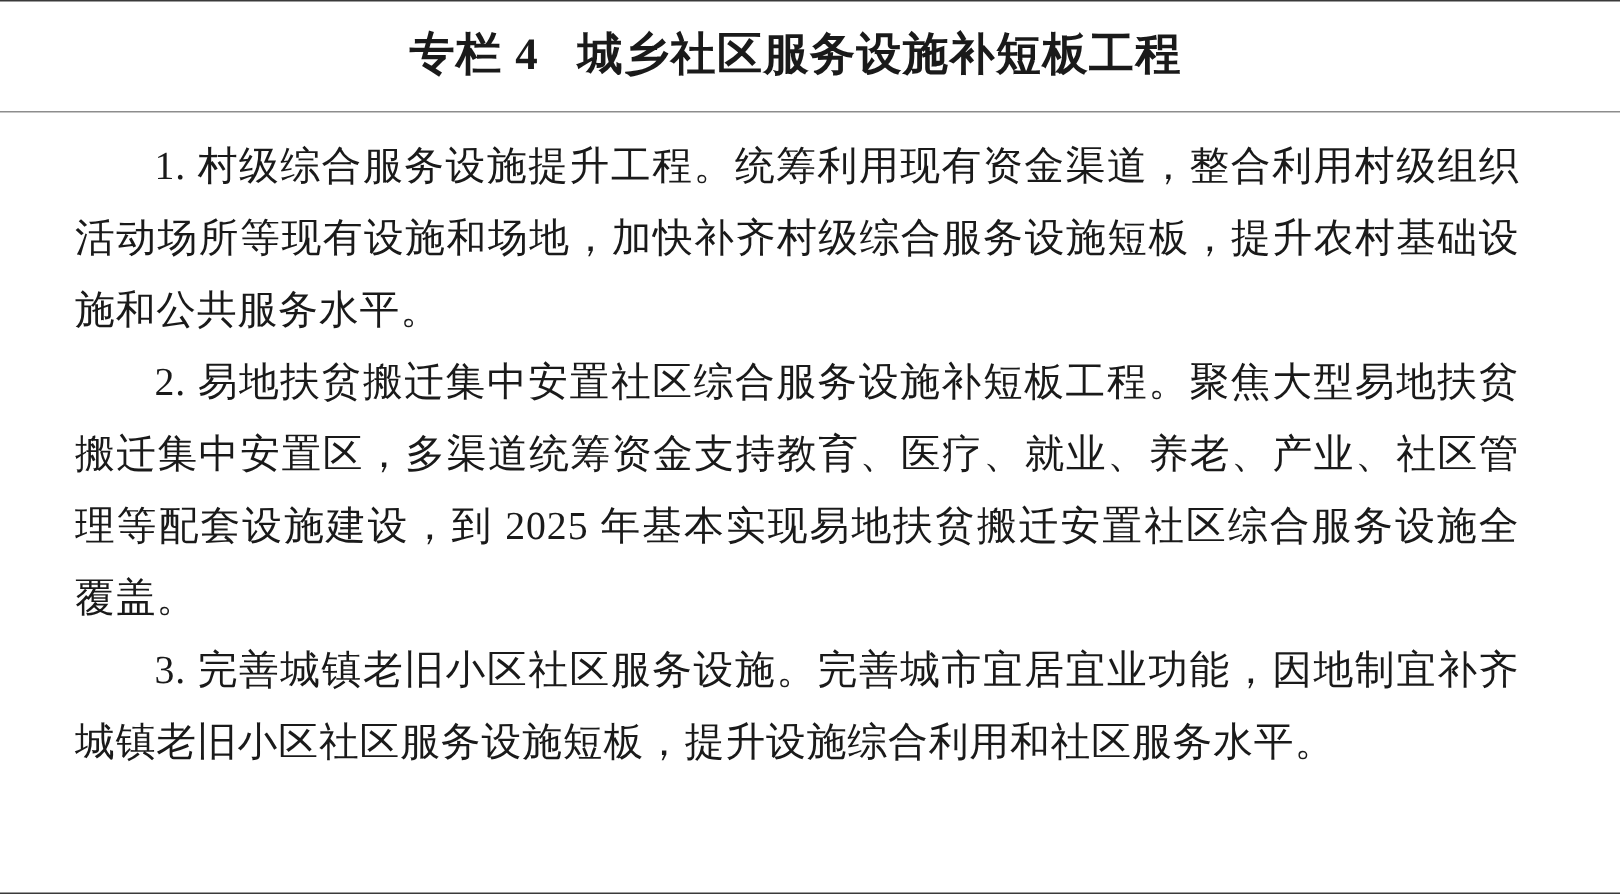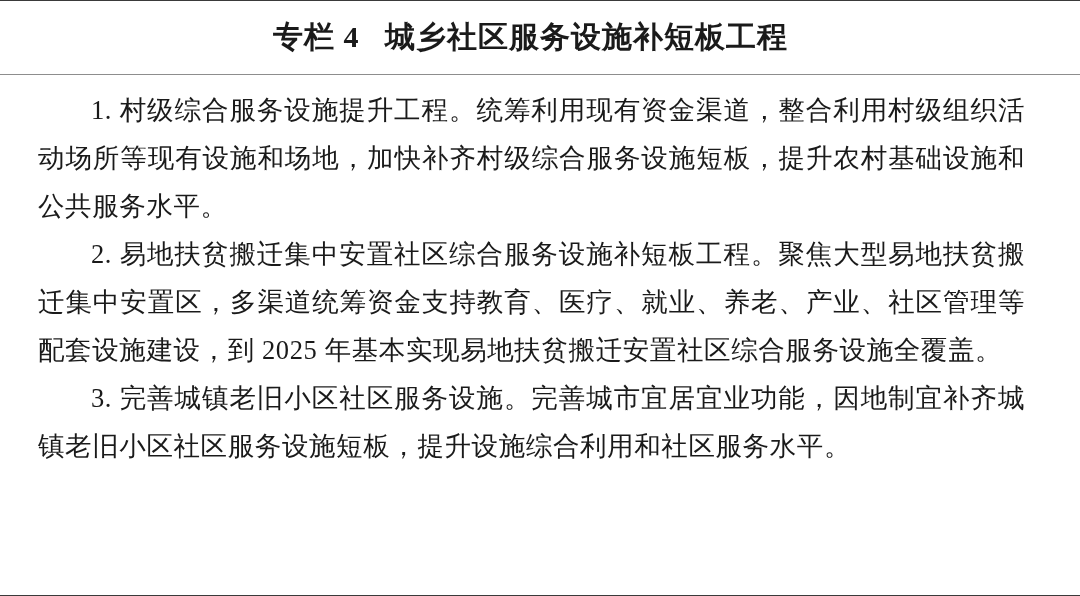--- a/index.html
+++ b/index.html
@@ -12,21 +12,21 @@
     height: 596px;
     font-family: "Liberation Serif", "DejaVu Serif", serif;
     color: #1a1a1a;
     overflow: hidden;
   }
   .box {
     position: relative;
     width: 1061px;
     height: 596px;
     box-sizing: border-box;
-    padding: 0 28px;
+    padding: 0 40px;
   }
   .rule {
     position: absolute;
     left: 0;
     width: 1080px;
     height: 1px;
     background: #3a3a3a;
   }
   .rule-top { top: 0; }
   .rule-under-title { top: 74px; background: #8d8d8d; height: 1px; }

